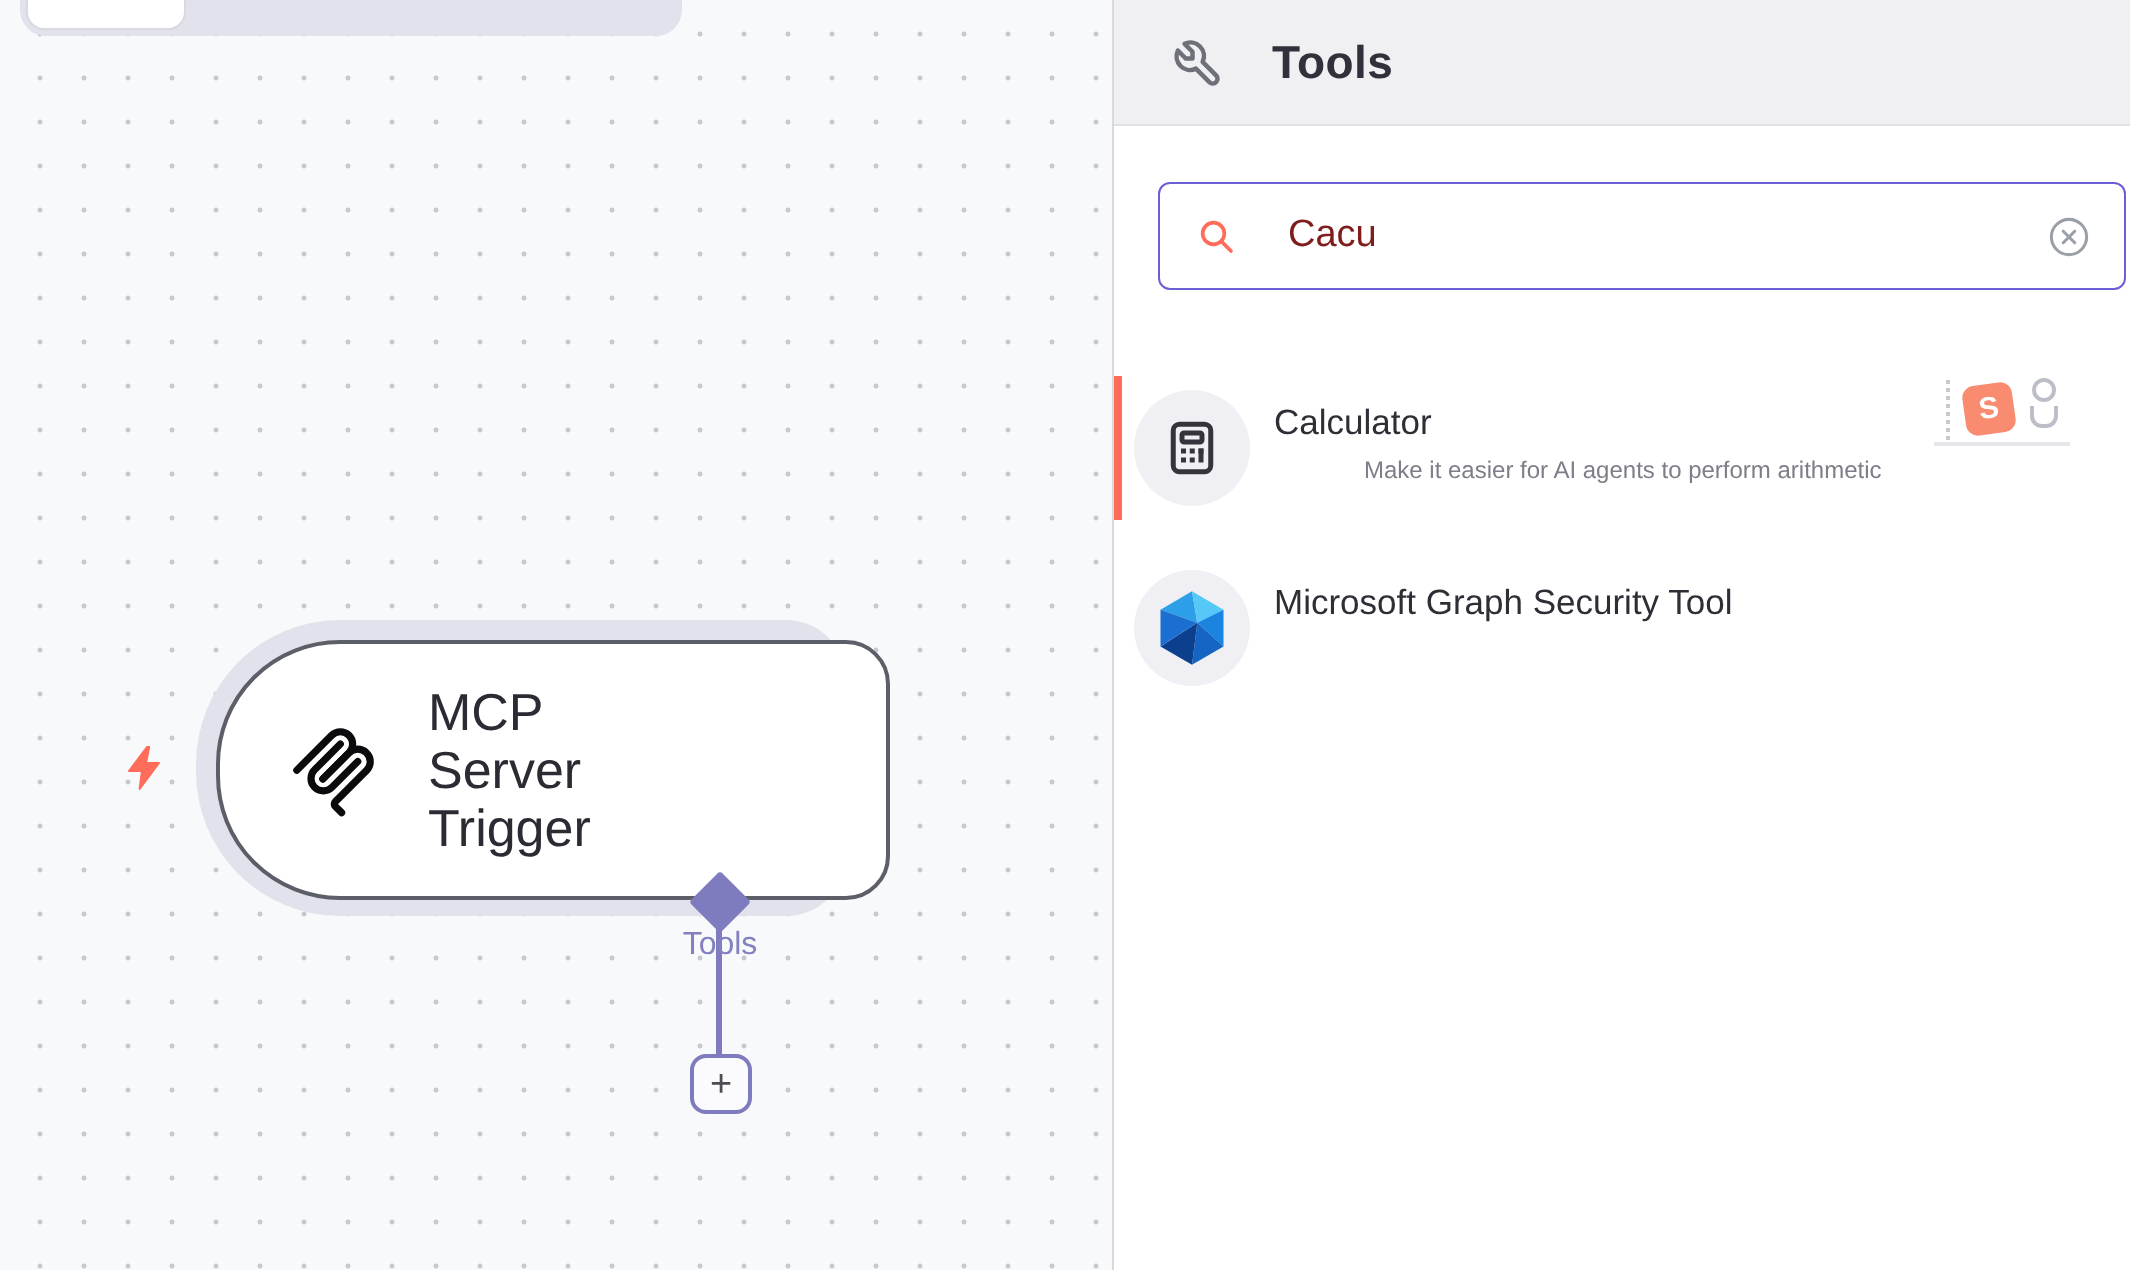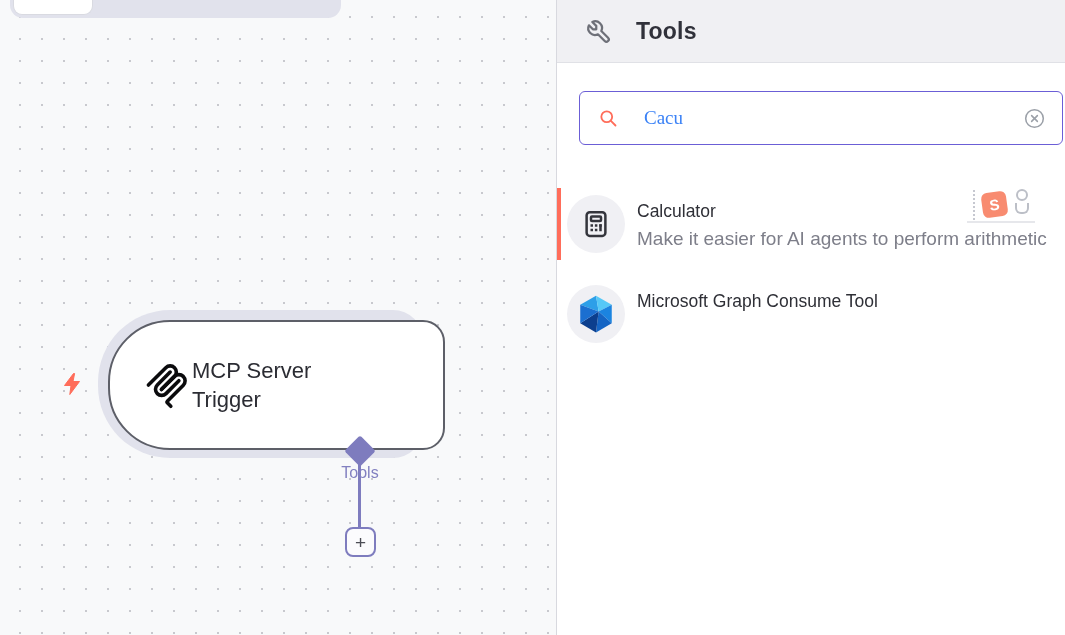--- a/index.html
+++ b/index.html
@@ -30,22 +30,22 @@
     background:#e1e2ec;border-radius:72px 30px 30px 72px;
   }
   .node{
     position:absolute;left:108px;top:320px;width:303px;height:126px;
     background:#ffffff;border:2px solid #5d5f68;
     border-radius:62px 22px 22px 62px;
     display:flex;align-items:center;padding-left:30px;box-sizing:content-box;
   }
   .node-icon{width:50px;height:50px;margin-left:2px;}
   .node-title{
-    width:140px;
-    font-size:22px;line-height:29px;font-weight:500;color:#2b2c33;
+    margin-left:22px;width:140px;
+    font-size:26px;line-height:29px;font-weight:500;color:#2b2c33;
   }
   .output-diamond{
     position:absolute;left:349px;top:440px;width:22px;height:22px;
     background:#7e7cbe;transform:rotate(45deg);border-radius:2px;
   }
   .output-label{
     position:absolute;left:310px;top:464px;width:100px;text-align:center;
     font-size:16px;color:#8280c0;
   }
   .conn-line{
@@ -72,38 +72,38 @@
     margin-left:24px;font-size:23px;font-weight:700;color:#30313a;letter-spacing:.2px;
   }
   .search-box{
     margin:28px 2px 0 22px;height:52px;
     border:1px solid #6b5ed6;border-radius:6px;background:#fff;
     display:flex;align-items:center;padding:0 16px 0 18px;
   }
   .search-box .mag{width:20px;height:20px;flex:0 0 auto;}
   .search-input{
     border:none;outline:none;flex:1;margin-left:24px;
-    font-family:Liberation Serif, serif;font-size:19px;color:#3b82f6;background:transparent;
+    font-family:Liberation Sans, sans-serif;font-size:19px;color:#7f1d1d;background:transparent;
   }
   .clear-btn{width:23px;height:23px;flex:0 0 auto;cursor:pointer;}
   .results{margin-top:41px;}
   .result-row{
     position:relative;display:flex;align-items:flex-start;
     padding:9px 0 9px 10px;min-height:58px;margin-bottom:14px;cursor:pointer;
   }
   .result-row.highlighted::before{
     content:"";position:absolute;left:0;top:2px;bottom:2px;width:4px;background:#ff6d5a;
   }
   .row-icon-circle{
     width:58px;height:58px;border-radius:50%;background:#f0f0f4;
     display:flex;align-items:center;justify-content:center;flex:0 0 auto;
   }
   .row-text{margin-left:12px;padding-top:6px;}
   .row-title{font-size:17.5px;font-weight:400;color:#2e2f36;}
-  .row-desc{font-size:19px;color:#7d7e89;margin-top:6px;}
+  .row-desc{font-size:12px;color:#7d7e89;margin-top:6px;margin-left:45px;}
   
   .drag-hint{position:absolute;right:30px;top:2px;width:68px;height:40px;}
   .hint-line-h{position:absolute;left:0;right:0;bottom:5px;height:2px;background:#e6e7eb;}
   .hint-dotted{position:absolute;left:6px;top:2px;height:30px;width:0;border-left:2px dotted #c6c8d0;}
   .hint-square{
     position:absolute;left:15px;top:4px;width:25px;height:25px;background:#f88b70;
     border-radius:6px;transform:rotate(-8deg);
     display:flex;align-items:center;justify-content:center;
     color:#fff;font-weight:700;font-size:15px;
   }
@@ -197,18 +197,18 @@
         <svg width="42" height="42" viewBox="0 0 48 48">
           <polygon points="6,13.5 24,3 27,21" fill="#2d9fe8"></polygon>
           <polygon points="24,3 42,13.5 27,21" fill="#55c8f7"></polygon>
           <polygon points="42,13.5 42,34.5 27,21" fill="#1b84e0"></polygon>
           <polygon points="42,34.5 24,45 27,21" fill="#1565c4"></polygon>
           <polygon points="24,45 6,34.5 27,21" fill="#0c3f8e"></polygon>
           <polygon points="6,34.5 6,13.5 27,21" fill="#1b6fd0"></polygon>
         </svg>
       </div>
       <div class="row-text">
-        <div class="row-title">Microsoft Graph Consume Tool</div>
+        <div class="row-title">Microsoft Graph Security Tool</div>
       </div>
     </div>
 
   </div>
 </div>
 
 </body></html>

